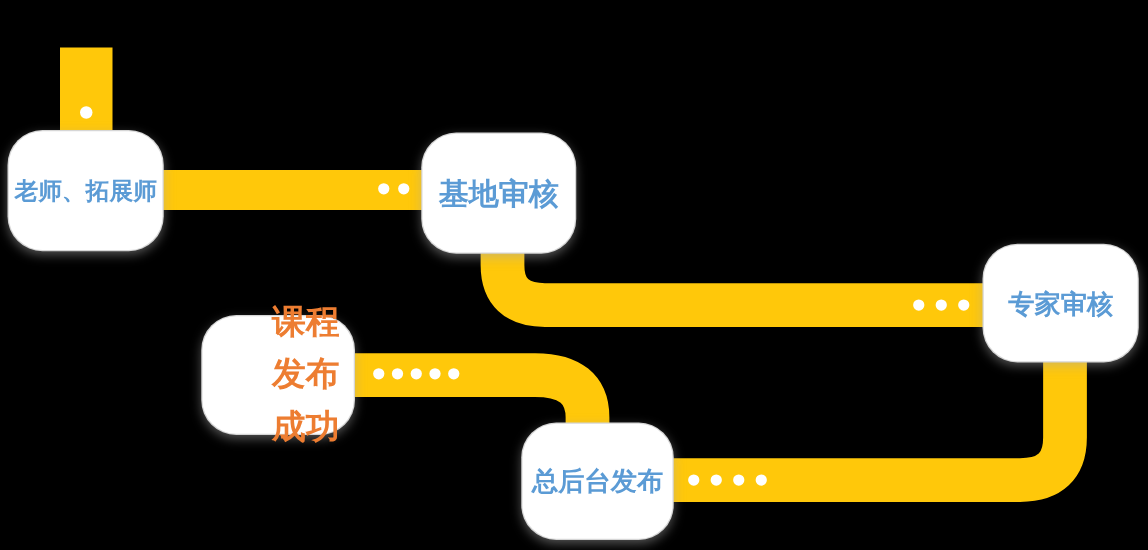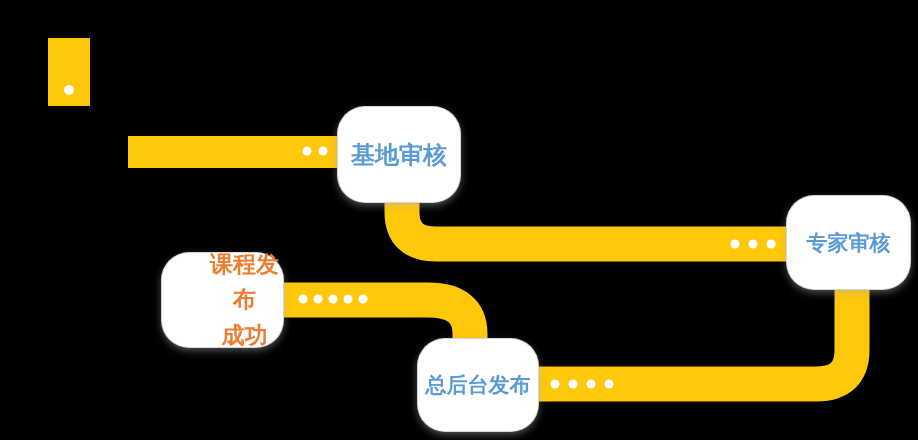--- a/index.html
+++ b/index.html
@@ -40,21 +40,21 @@
     border-radius:27px;
     display:flex;align-items:center;justify-content:center;
     text-align:center;
     font-weight:700;
     color:var(--node-text-blue);
     box-shadow:0 0 0 1px #d6d6d6, 0 3px 9px rgba(170,170,170,0.55);
   }
   .node-teachers      {left:7px;  top:105px; width:123px; height:95px; font-size:19px;}
   .node-base-review   {left:338px;top:107px; width:122px; height:95px; font-size:24px;}
   .node-expert-review {left:787px;top:196px; width:123px; height:93px; font-size:21px;}
-  .node-publish-success{left:162px;top:253px;width:121px; height:94px; font-size:23px;
+  .node-publish-success{left:162px;top:253px;width:121px; height:94px; font-size:27px;
     color:var(--node-text-orange); line-height:1.55;padding-left:44px;}
   .node-backend-publish{left:418px;top:339px;width:120px; height:92px; font-size:21px;}
 </style>
 </head>
 <body>
 
 <div class="canvas">
 
   <svg class="flow-svg" viewBox="0 0 918 440" xmlns="http://www.w3.org/2000/svg">
 
@@ -85,20 +85,23 @@
 
       <circle class="dot" cx="303" cy="299" r="4.5"></circle>
       <circle class="dot" cx="318" cy="299" r="4.5"></circle>
       <circle class="dot" cx="333" cy="299" r="4.5"></circle>
       <circle class="dot" cx="348" cy="299" r="4.5"></circle>
       <circle class="dot" cx="363" cy="299" r="4.5"></circle>
     </g>
   </svg>
 
 
+  <div class="node node-teachers">
+    <span>老师、拓展师</span>
+  </div>
 
   <div class="node node-base-review">
     <span>基地审核</span>
   </div>
 
   <div class="node node-expert-review">
     <span>专家审核</span>
   </div>
 
   <div class="node node-publish-success">

